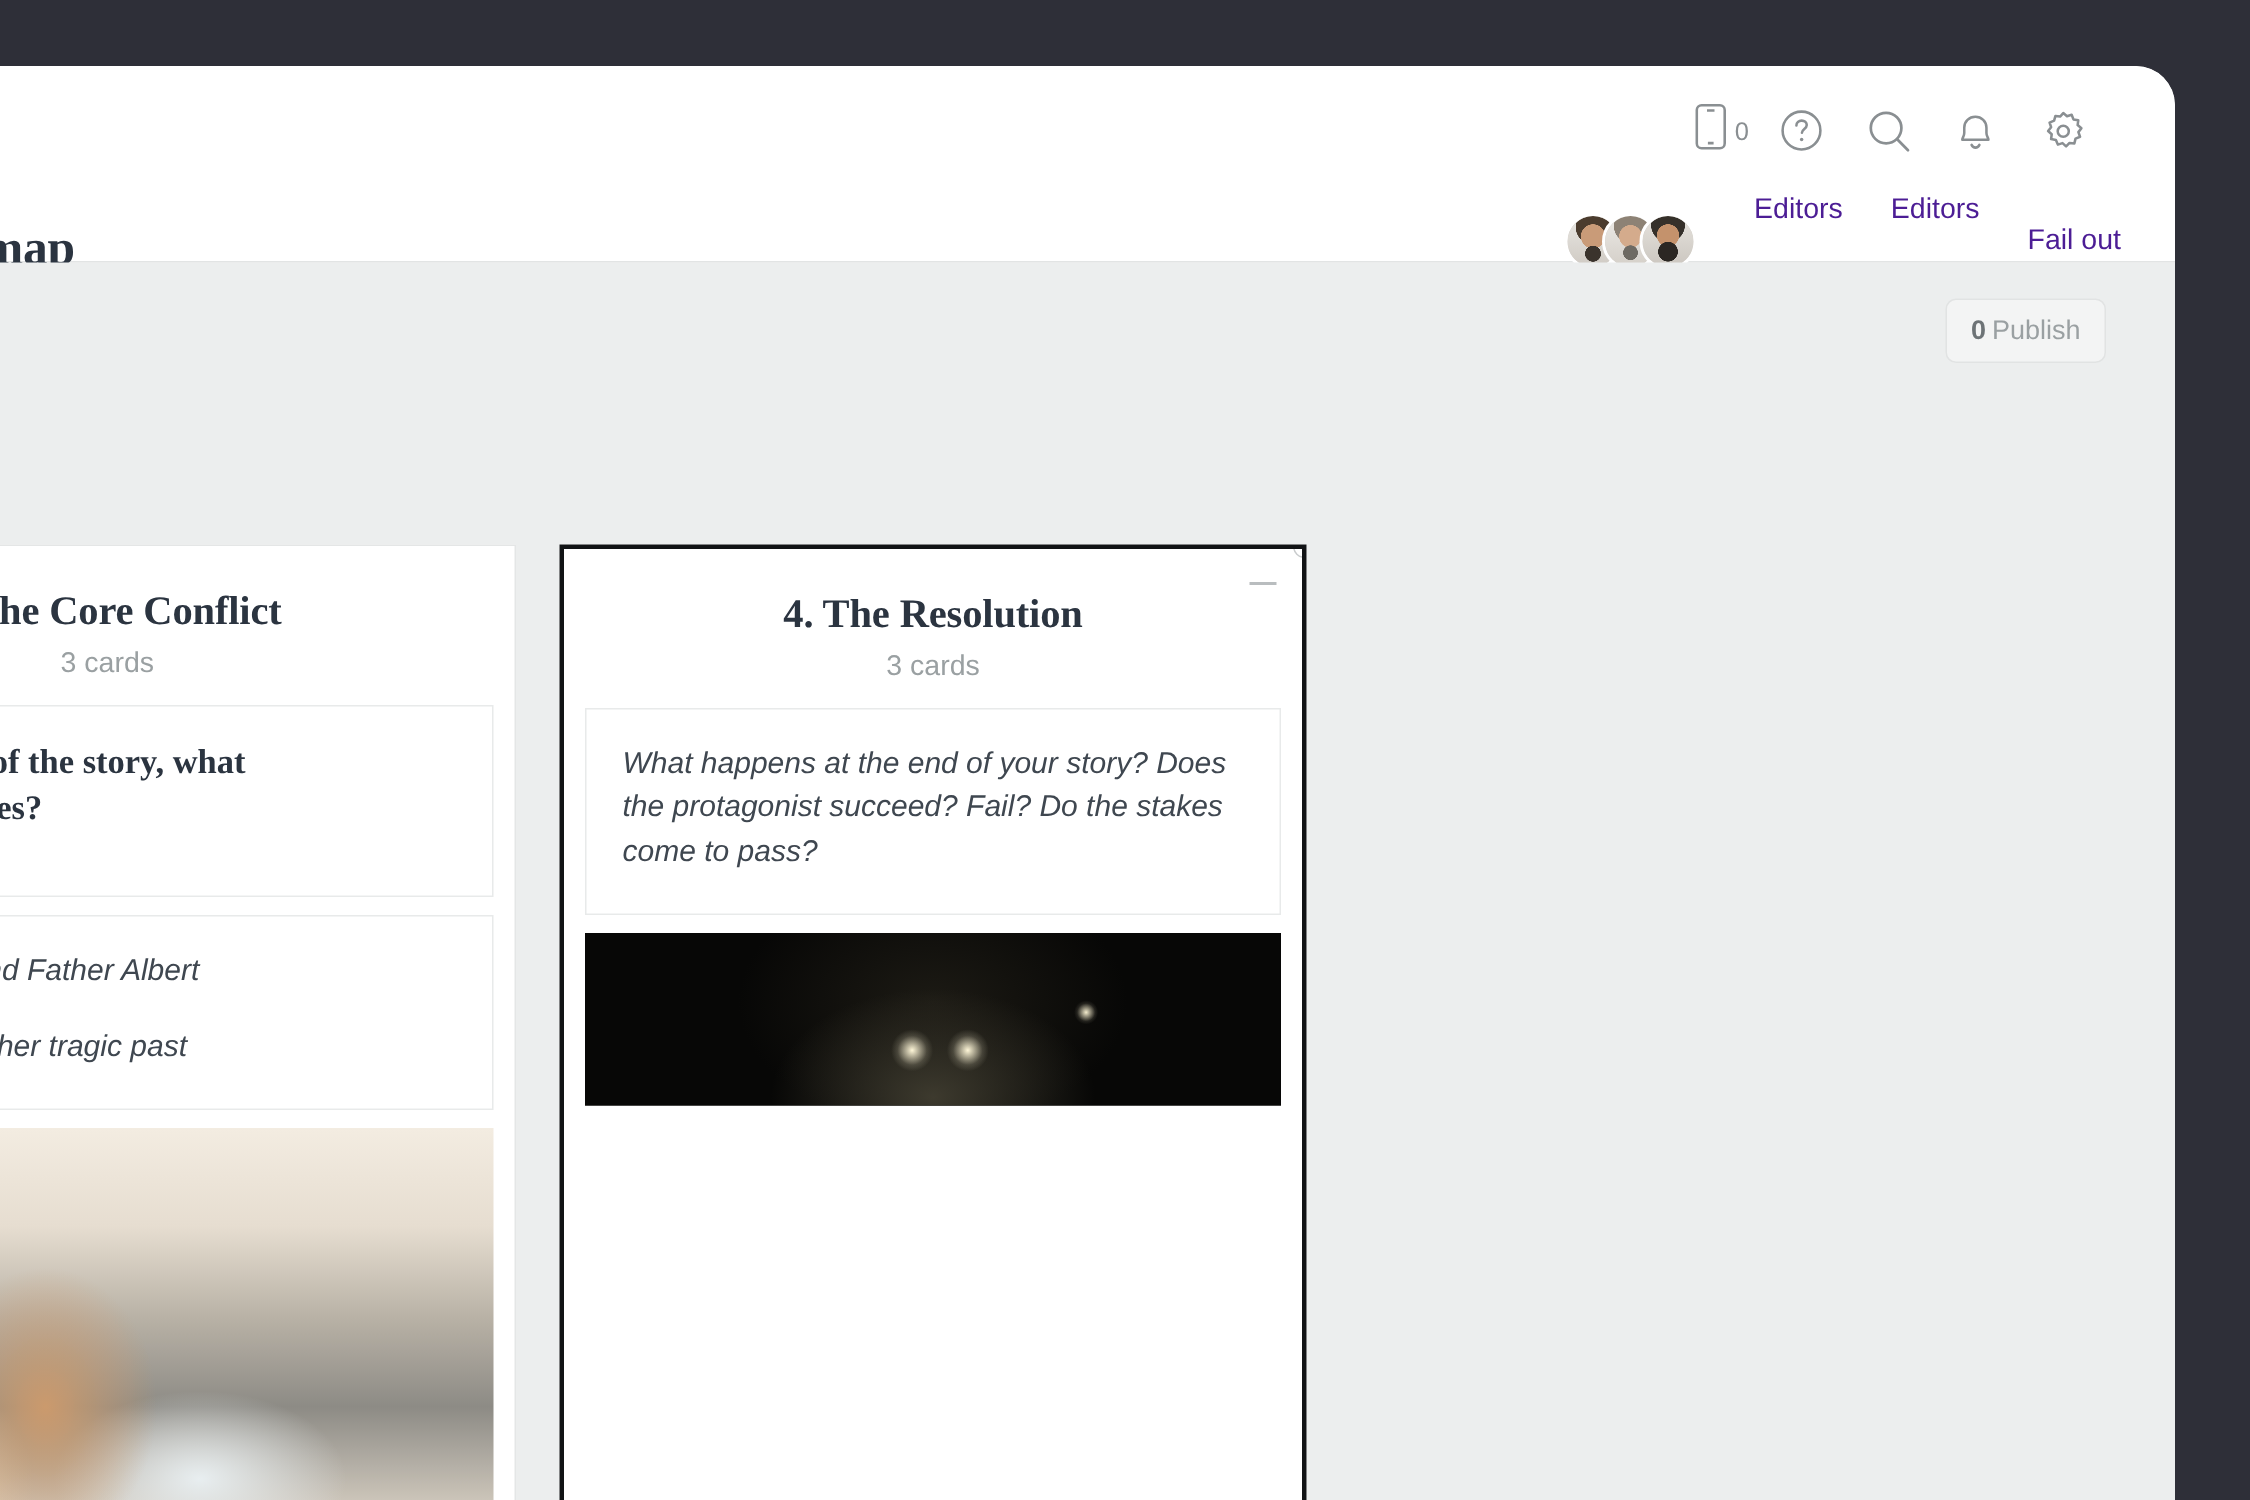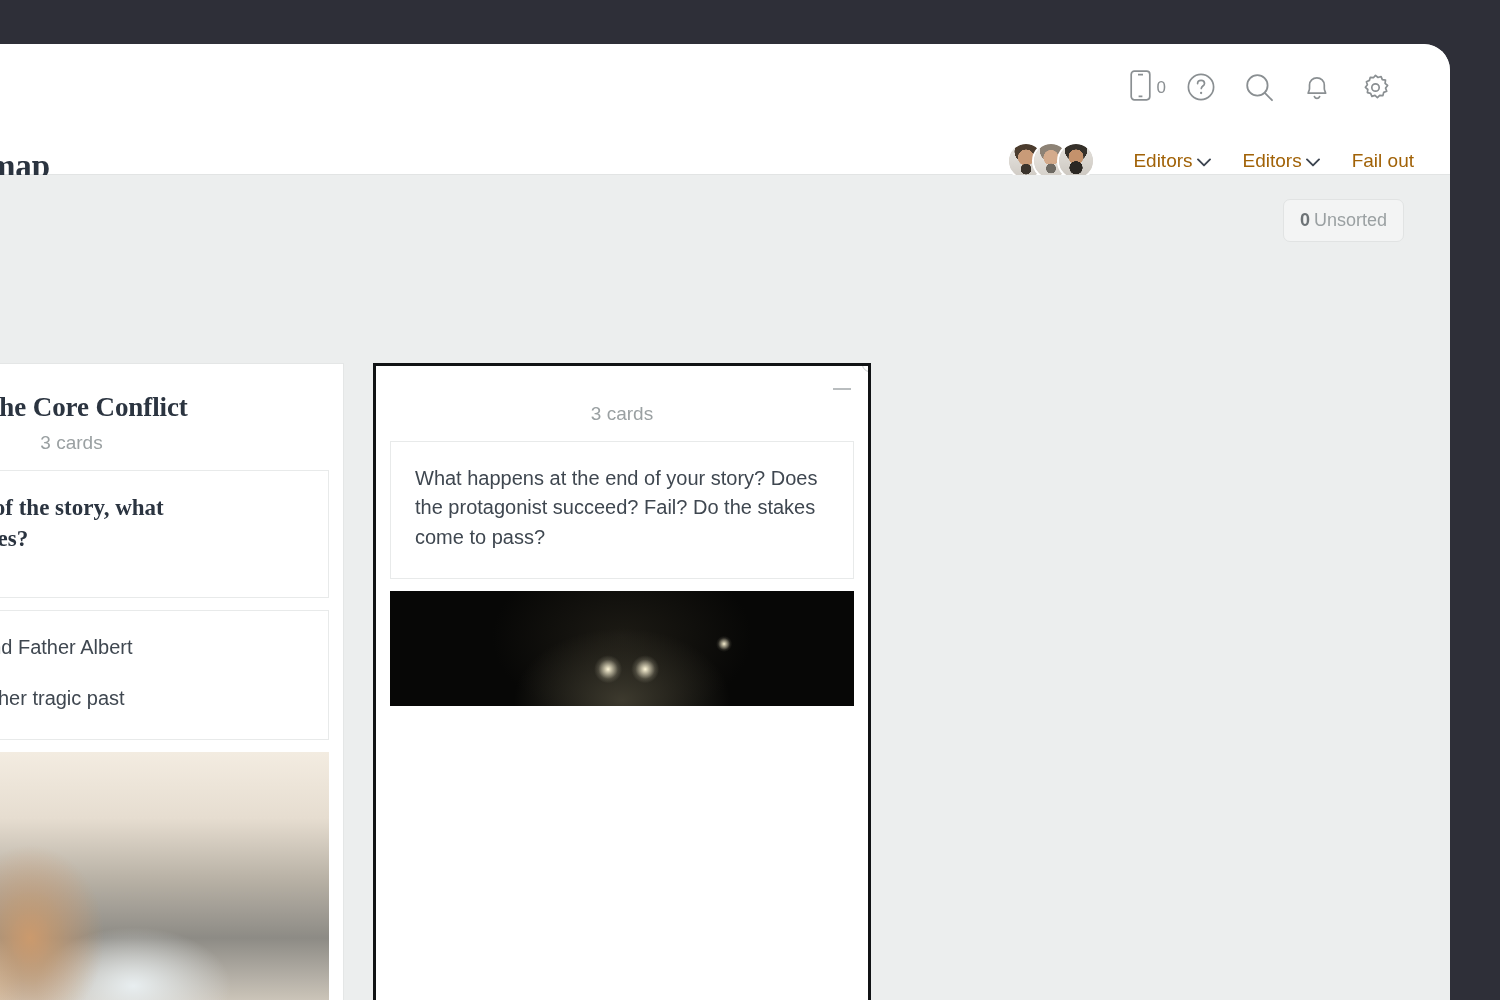--- a/index.html
+++ b/index.html
@@ -142,26 +142,27 @@
     background:
       radial-gradient(circle at 50% 70%, #2b2723 0%, #2b2723 22%, rgba(43,39,35,0) 23%),
       radial-gradient(circle at 50% 38%, #c4926c 0%, #c4926c 27%, rgba(196,146,108,0) 28%),
       radial-gradient(circle at 50% 18%, #35302a 0%, #35302a 34%, rgba(53,48,42,0) 35%),
       linear-gradient(#e6e3de, #cbc6bf);
   }
 
   .nav-item {
     display: flex;
     align-items: center;
-    gap: 4px;
+    gap: 20px;
     font-size: 19px;
-    color: #a16207;
+    color: #4c1d95;
     padding: 6px 16px;
     cursor: pointer;
     white-space: nowrap;
+    flex-direction: column;
   }
   .nav-item .chev { display: block; color: #3c4450; }
 
   
   .canvas {
     position: absolute;
     left: 0;
     top: 131px;
     right: 0;
     bottom: 0;
@@ -262,20 +263,21 @@
     font-weight: bold;
     font-size: 23px;
     color: #2b3440;
     line-height: 1.34;
     margin-bottom: 16px;
   }
   .card-body {
     font-size: 20px;
     color: #3f4750;
     line-height: 1.47;
+    font-style: italic;
   }
   .card-body p + p { margin-top: 22px; }
 
   
   .photo {
     width: 100%;
     display: block;
     position: relative;
     overflow: hidden;
   }
@@ -390,21 +392,21 @@
 
         <div class="nav-item">
           <span>Fail out</span>
         </div>
       </div>
     </div>
 
     <div class="canvas">
 
       <div class="unsorted-badge">
-        <b>0</b><span>Unsorted</span>
+        <b>0</b><span>Publish</span>
       </div>
 
       <div class="column col3">
         <div class="col-head">
           <div class="col-title">3. The Core Conflict</div>
           <div class="col-sub">3 cards</div>
         </div>
         <div class="cards">
 
           <div class="card">
@@ -424,20 +426,21 @@
           <div class="card image-card">
             <div class="photo photo-beach"></div>
           </div>
         </div>
       </div>
 
       <div class="column col4">
         <div class="resize-handle"></div>
         <div class="col-head">
           <div class="col-minimize"></div>
+          <div class="col-title">4. The Resolution</div>
           <div class="col-sub">3 cards</div>
         </div>
         <div class="cards">
 
           <div class="card">
             <div class="card-body">What happens at the end of your story? Does the protagonist succeed? Fail? Do the stakes come to pass?</div>
           </div>
 
 
           <div class="card image-card">

